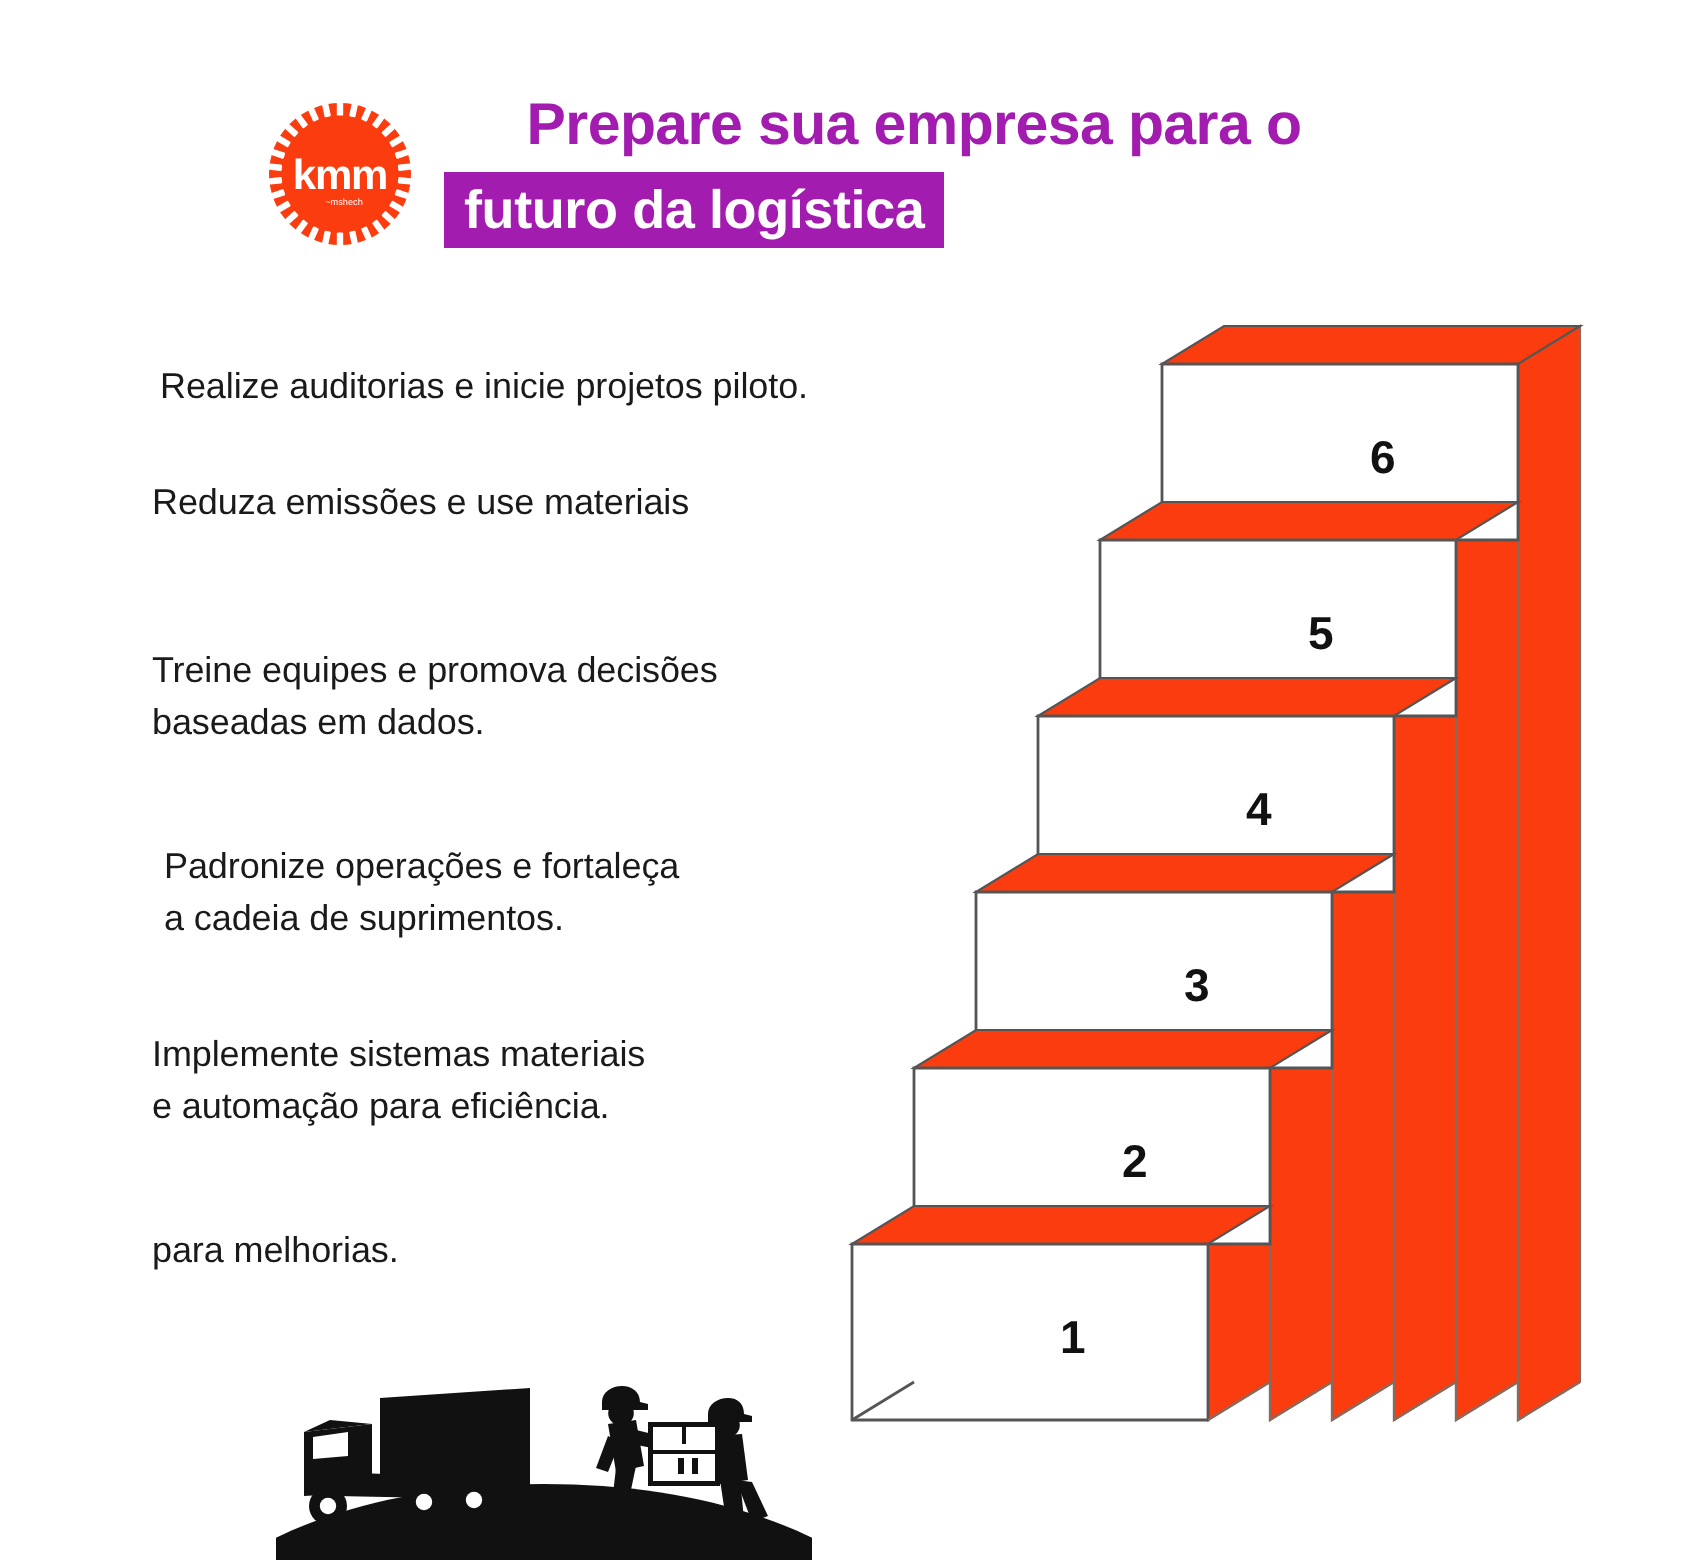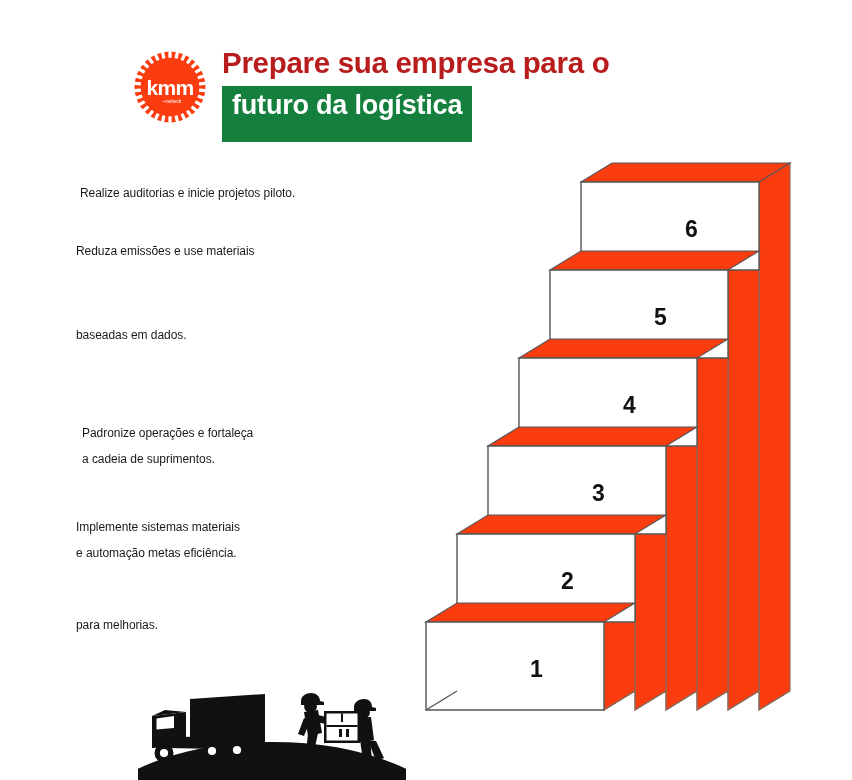--- a/index.html
+++ b/index.html
@@ -36,51 +36,52 @@
   #logo svg { display: block; }
   #title-block {
     position: absolute;
     left: 90px;
     top: 0px;
     width: 470px;
   }
   #title-line1 {
     font-size: 29.5px;
     font-weight: bold;
-    color: #b91c1c;
+    color: #a21caf;
     letter-spacing: -0.3px;
     line-height: 38px;
     white-space: nowrap;
+    text-align: center;
   }
   #title-line2-wrap {
     margin-top: 4px;
     display: inline-block;
   }
   #title-line2 {
     display: inline-block;
-    background: #15803d;
+    background: #a21caf;
     color: #ffffff;
     font-size: 27px;
     font-weight: bold;
     letter-spacing: -0.2px;
-    padding: 4px 10px 22px 10px;
+    padding: 4px 10px 4px 10px;
     line-height: 30px;
     white-space: nowrap;
   }
 
   
   #steps-text {
     position: absolute;
     left: 76px;
     top: 172px;
     width: 360px;
   }
   .step-text {
     position: absolute;
-    font-size: 12px;
+    font-size: 18px;
     color: #1a1a1a;
     line-height: 26px;
     font-weight: 400;
     letter-spacing: -0.05px;
   }
   .step-text span { display: block; }
 
   
   #stairs {
     position: absolute;
@@ -232,29 +233,30 @@
   </div>
 
   <div id="steps-text">
       <div class="step-text" style="top: 8px; left: 4px;">
         <span>Realize auditorias e inicie projetos piloto.</span>
       </div>
       <div class="step-text" style="top: 66px; left: 0px;">
         <span>Reduza emissões e use materiais</span>
       </div>
       <div class="step-text" style="top: 150px; left: 0px;">
+        <span>Treine equipes e promova decisões</span>
         <span>baseadas em dados.</span>
       </div>
       <div class="step-text" style="top: 248px; left: 6px;">
         <span>Padronize operações e fortaleça</span>
         <span>a cadeia de suprimentos.</span>
       </div>
       <div class="step-text" style="top: 342px; left: 0px;">
         <span>Implemente sistemas materiais</span>
-        <span>e automação metas eficiência.</span>
+        <span>e automação para eficiência.</span>
       </div>
       <div class="step-text" style="top: 440px; left: 0px;">
         <span>para melhorias.</span>
       </div>
     </div>
 
   <div id="stairs">
     <svg id="stairs-svg" width="420" height="610" viewBox="0 0 420 610">
         <polygon points="341,64 372,45 372,573 341,592" class="side-face"></polygon>
         <polygon points="310,152 341,133 341,573 310,592" class="side-face"></polygon>

